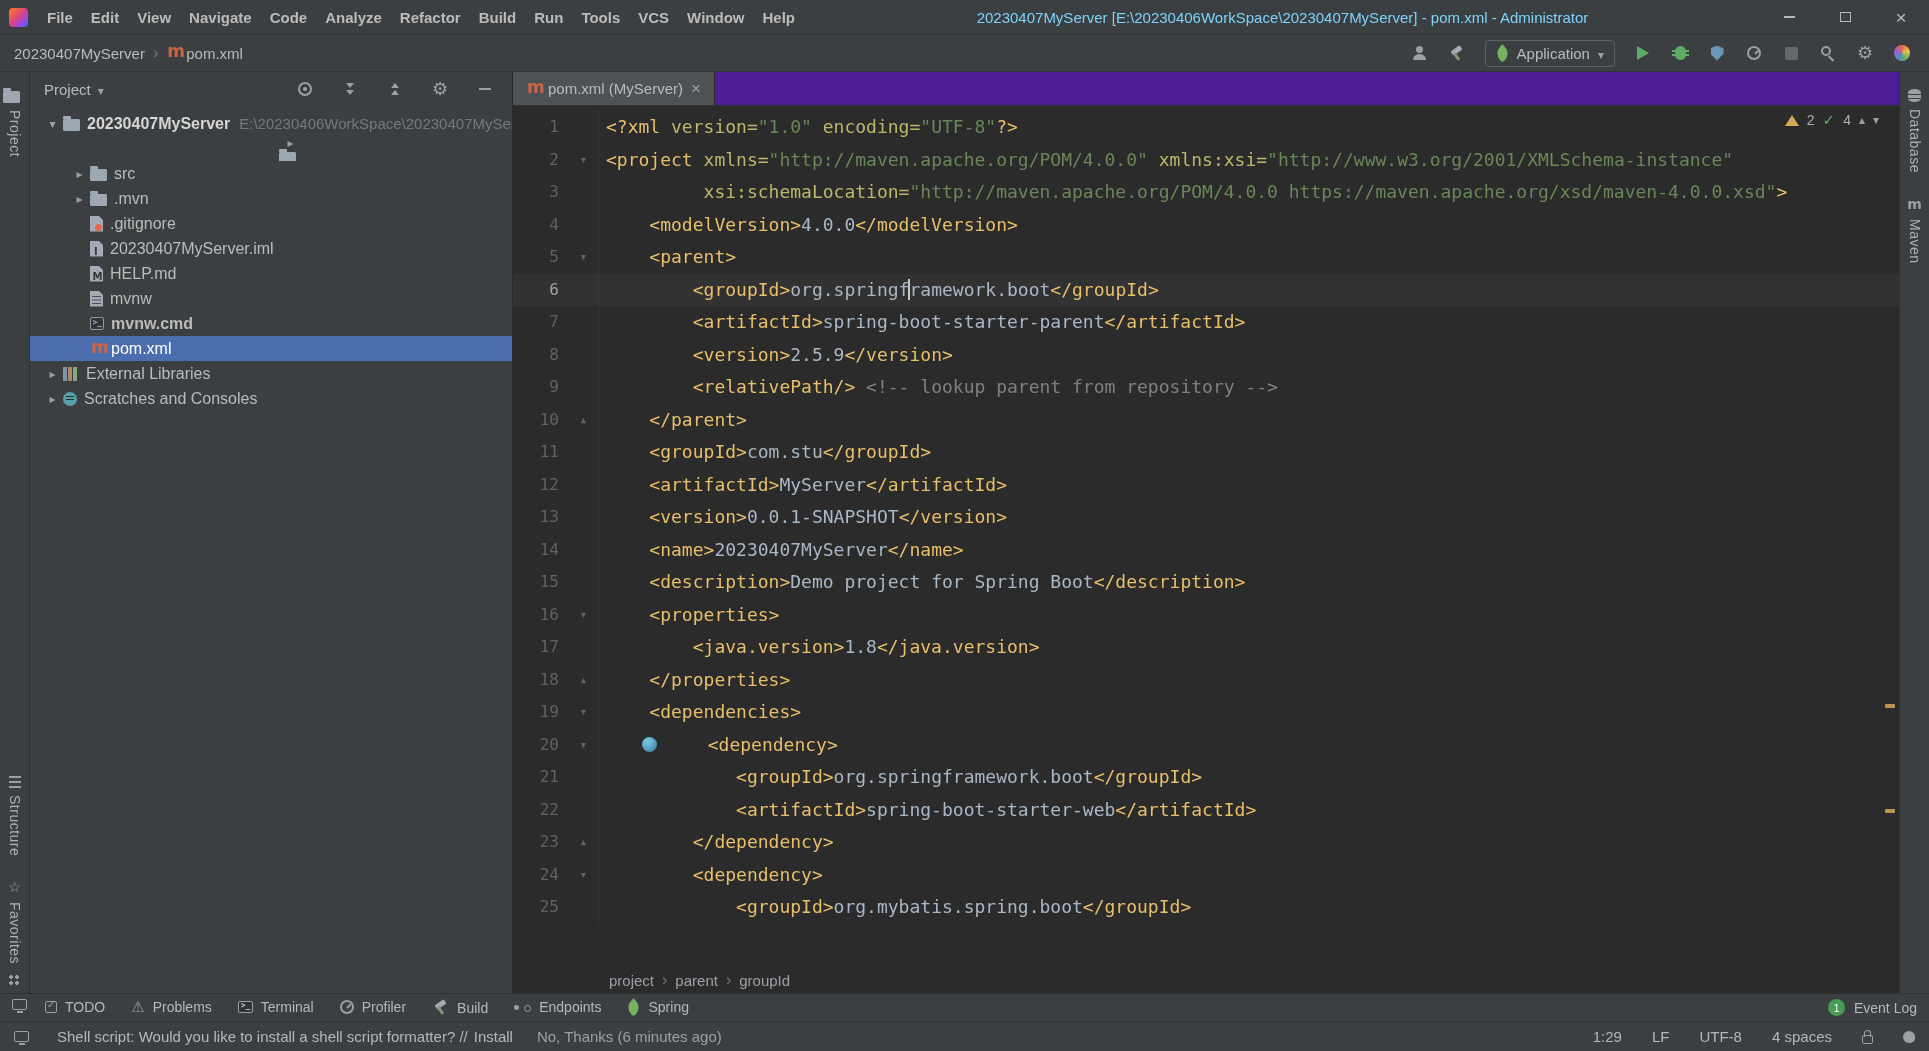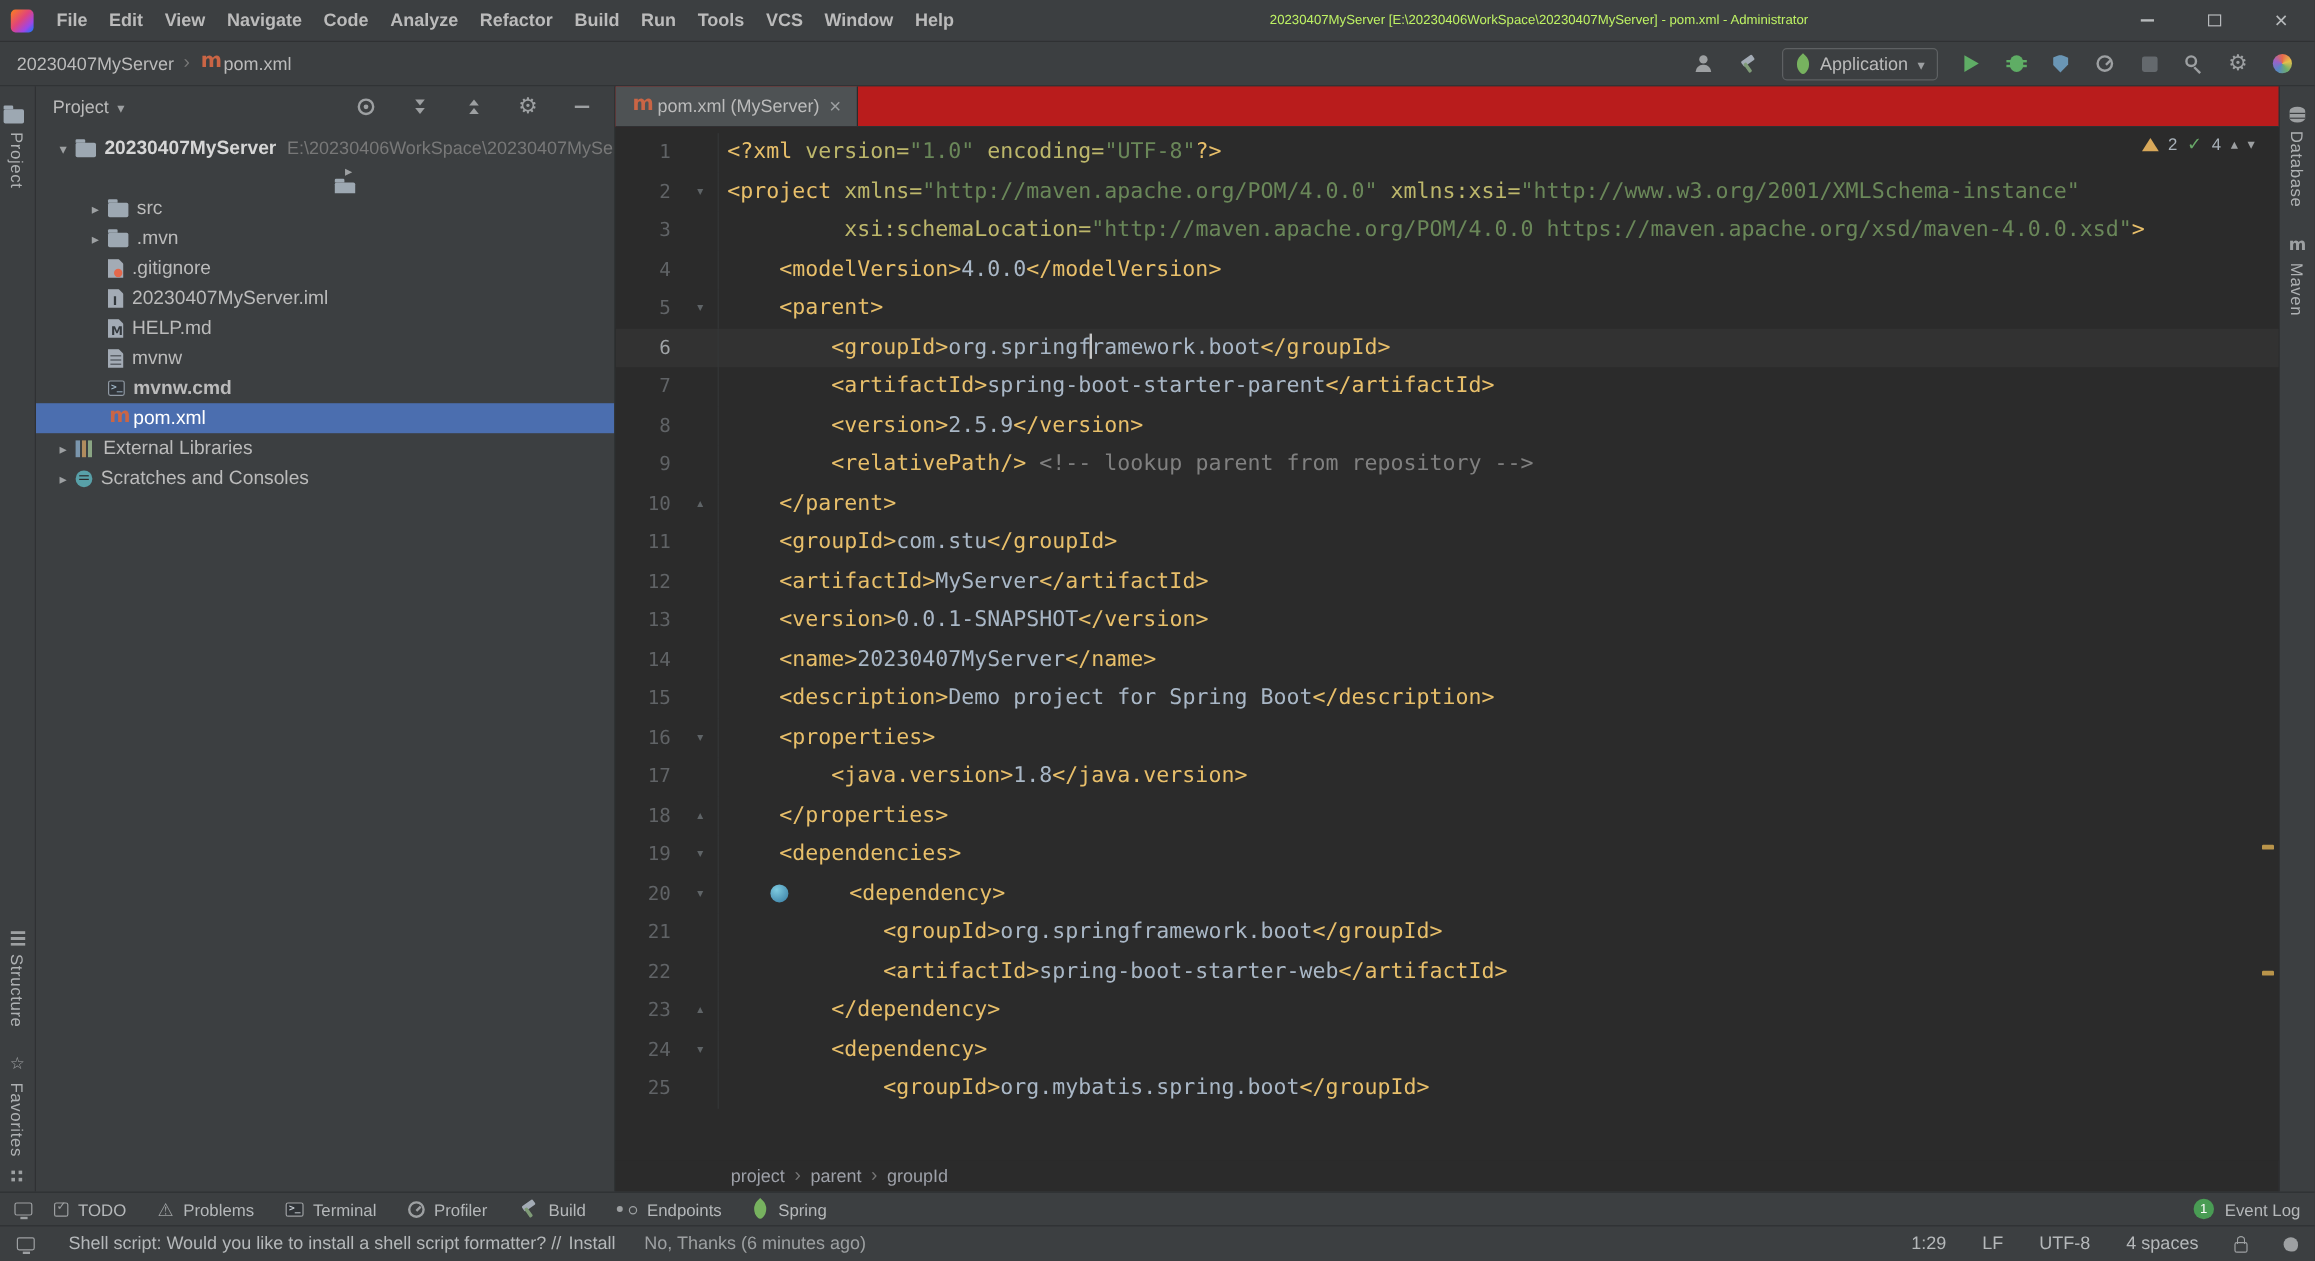--- a/index.html
+++ b/index.html
@@ -6,21 +6,21 @@
   html,body{width:1929px;height:1051px;overflow:hidden;background:#2b2b2b;}
   body{font-family:"Liberation Sans","DejaVu Sans",sans-serif;font-size:15px;color:#bbbbbb;}
   .app{width:1929px;height:1051px;display:flex;flex-direction:column;background:#3c3f41;}
 
   
   .titlebar{height:35px;flex:none;display:flex;align-items:center;background:#3c3f41;border-bottom:1px solid #2f3133;}
   .logo{width:19px;height:19px;flex:none;border-radius:4px;margin:0 10px 0 9px;
         background:linear-gradient(135deg,#fc801d 0%,#e0447b 45%,#9e46e8 75%,#087cfa 100%);}
   .menubar{display:flex;align-items:center;}
   .menu-item{padding:0 9px;line-height:35px;color:#bbbbbb;font-size:15px;font-weight:bold;}
-  .wintitle{flex:1;text-align:center;color:#bef264;font-size:11px;white-space:nowrap;overflow:hidden;}
+  .wintitle{flex:1;text-align:center;color:#7dd3fc;font-size:15px;white-space:nowrap;overflow:hidden;}
   .winbtns{display:flex;flex:none;}
   .winbtn{width:56px;height:35px;display:flex;align-items:center;justify-content:center;}
   .wb-min{width:11px;height:2px;background:#b7babc;display:inline-block;}
   .wb-max{width:11px;height:10px;border:1.5px solid #b7babc;display:inline-block;}
   .wb-close{color:#b7babc;font-size:19px;line-height:19px;}
   .wb-close::before{content:"×";}
 
   
   .navbar{height:37px;flex:none;display:flex;align-items:center;background:#3c3f41;border-bottom:1px solid #2f3133;padding-left:14px;}
   .crumbs{display:flex;align-items:center;color:#bbbbbb;}
@@ -55,21 +55,21 @@
   .arrow-open::before{content:"▾";}
   .arrow-closed::before{content:"▸";}
   .tree-label{color:#bbbbbb;}
   .tree-label.b{font-weight:bold;color:#d6d6d6;}
   .tree-path{color:#787878;margin-left:9px;font-size:15px;overflow:hidden;}
   .tree-row.selected{background:#4b6eaf;}
   .tree-row.selected .tree-label{color:#ffffff;}
 
   
   .editor{flex:1;display:flex;flex-direction:column;min-width:0;background:#2b2b2b;}
-  .tabbar{height:34px;flex:none;display:flex;background:#b91c1c;border-bottom:1px solid #2f3133;}
+  .tabbar{height:34px;flex:none;display:flex;background:#4c1d95;border-bottom:1px solid #2f3133;}
   .tab{display:flex;align-items:center;gap:8px;padding:0 13px;background:#4e5254;border-right:1px solid #2b2b2b;}
   .tab-label{color:#bbbbbb;font-size:15px;}
   .tab-close::before{content:"×";font-size:17px;color:#9da0a2;}
   .editor-body{flex:1;position:relative;overflow:hidden;background:#2b2b2b;padding-top:5px;}
   .code-line{display:flex;height:32.5px;line-height:32.5px;font-family:"DejaVu Sans Mono",monospace;font-size:18px;position:relative;}
   .code-line.current{background:#323232;}
   .ln{width:56px;flex:none;text-align:right;padding-right:10px;color:#606366;font-size:16px;}
   .current .ln{color:#a0a4a7;}
   .foldcol{width:30px;flex:none;text-align:center;color:#5f6467;font-size:13px;border-right:1px solid #353739;}
   .fold-o::before{content:"▾";}
@@ -532,21 +532,21 @@
           </div>
           <div class="stripe-btn">
             <span class="ic ic-maven-m"></span>
             <span class="vtext">Maven</span>
           </div>
         </div>
     </aside>
   </div>
 
   <footer class="toolbar">
-    <div style="display:flex;align-items:center;">
+    <div style="display:flex;align-items:flex-start;">
         <span class="twb icon-only">
           <span class="ic ic-monitor"></span>
         </span>
         <span class="twb">
           <span class="ic ic-todo"></span>
           <span>TODO</span>
         </span>
         <span class="twb">
           <span class="ic ic-problems"></span>
           <span>Problems</span>

